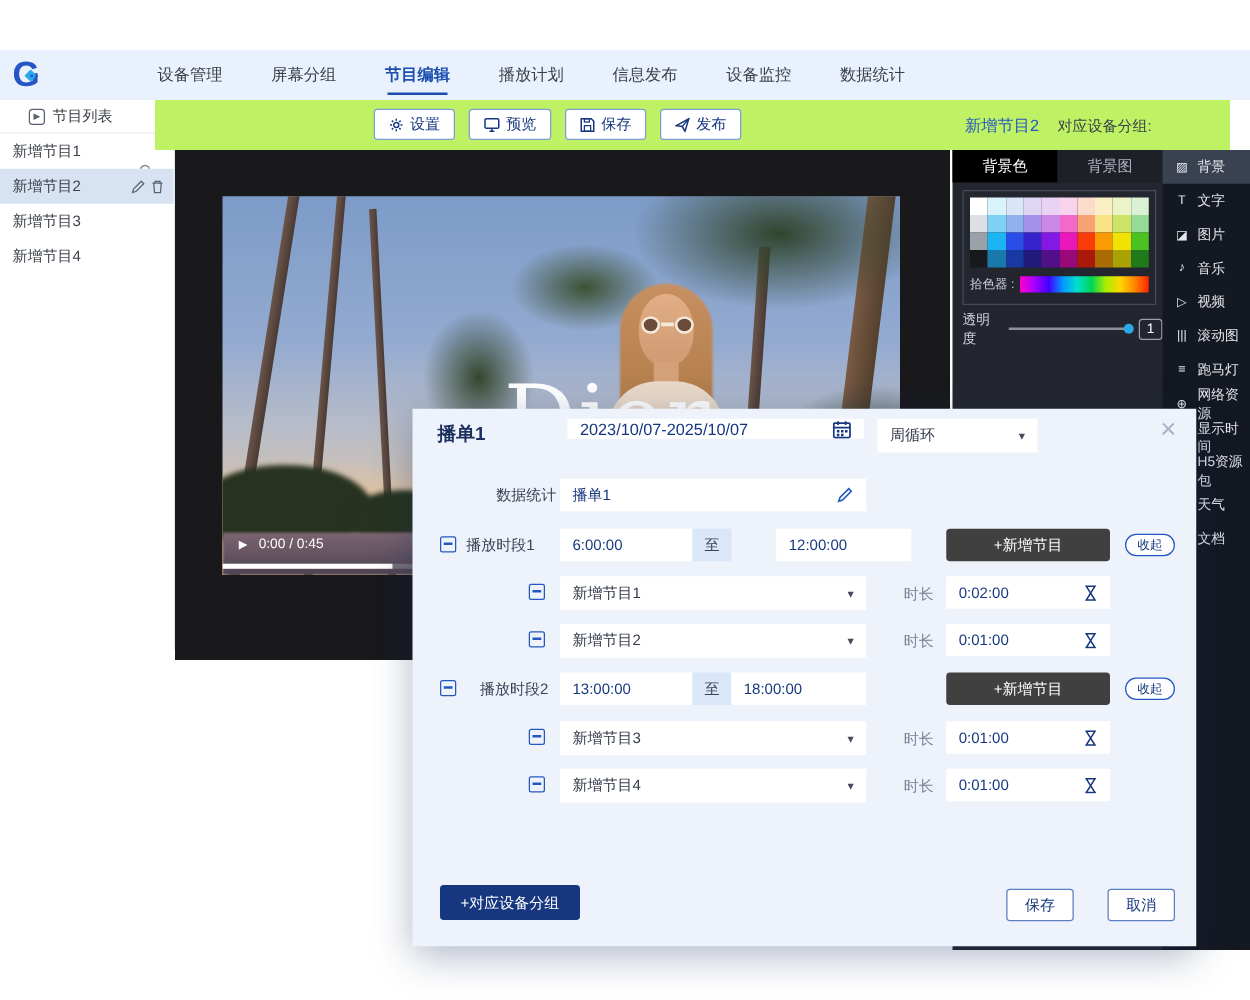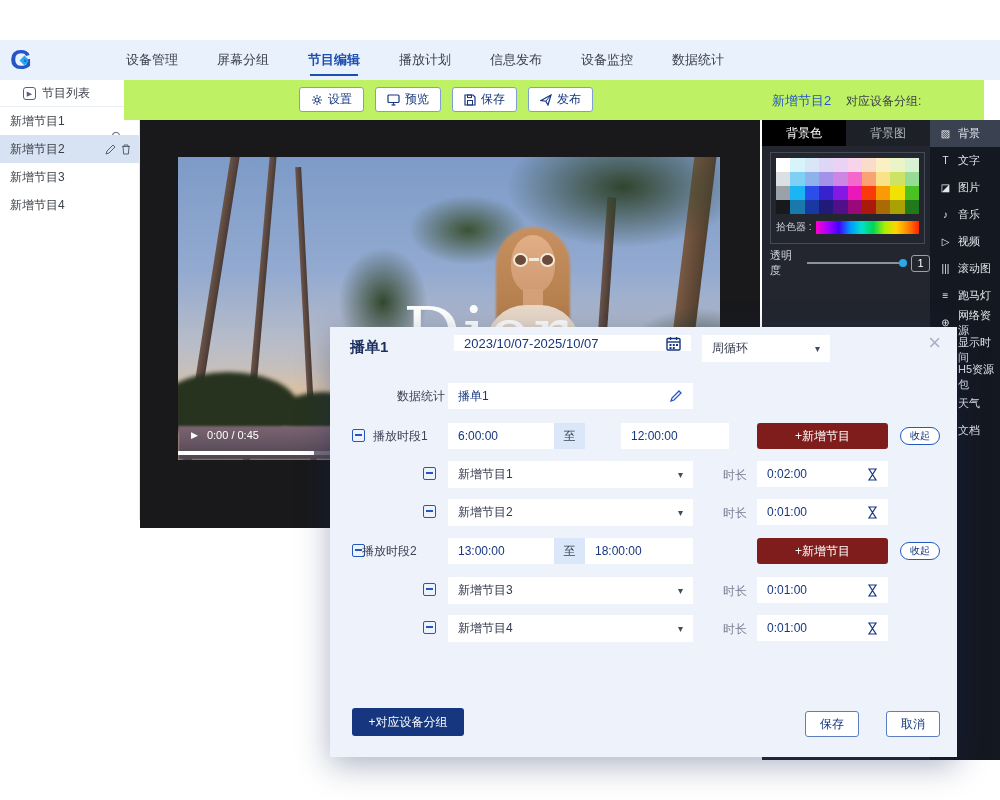--- a/index.html
+++ b/index.html
@@ -101,21 +101,21 @@
   .m-date svg { margin-left:auto; }
   .m-select { position:absolute; top:8px; height:27px; background:#fff; display:flex; align-items:center; padding:0 10px; font-size:12px; color:#33384a; cursor:pointer; }
   .m-cycle { left:372px; width:128px; }
   .caret { margin-left:auto; font-size:10px; color:#444b5c; }
   .m-close { position:absolute; right:16px; top:2px; font-size:22px; color:#a7b2c6; cursor:pointer; line-height:28px; }
   .m-label { position:absolute; font-size:12px; color:#3c4254; }
   .m-input { position:absolute; background:#fff; display:flex; align-items:center; padding:0 10px; font-size:12px; color:#16377f; }
   .minus { position:absolute; width:13px; height:13px; border:1.5px solid #2458c0; border-radius:2px; cursor:pointer; }
   .minus::after { content:""; position:absolute; left:2px; right:2px; top:4px; height:1.5px; background:#2458c0; }
   .to-chip { position:absolute; width:31px; height:26px; background:#d9e7f9; display:flex; align-items:center; justify-content:center; font-size:12px; color:#3c4254; }
-  .add-prog { position:absolute; width:131px; height:26px; background:#7f1d1d; border-radius:3px; color:#fff; font-size:12px; display:flex; align-items:center; justify-content:center; cursor:pointer; }
+  .add-prog { position:absolute; width:131px; height:26px; background:#404040; border-radius:3px; color:#fff; font-size:12px; display:flex; align-items:center; justify-content:center; cursor:pointer; }
   .pill { position:absolute; width:40px; height:18px; border:1px solid #2458c0; border-radius:10px; background:#fff; color:#16377f; font-size:10px; display:flex; align-items:center; justify-content:center; cursor:pointer; }
   .dur-label { color:#7a8194 !important; }
   .m-bottom-btn { position:absolute; left:22px; top:381px; width:112px; height:28px; background:#16377f; border-radius:3px; color:#fff; font-size:12px; display:flex; align-items:center; justify-content:center; cursor:pointer; }
   .m-action { position:absolute; top:384px; width:54px; height:26px; background:#fff; border:1px solid #5b7fc0; border-radius:3px; color:#16377f; font-size:12px; display:flex; align-items:center; justify-content:center; cursor:pointer; }
 </style>
 </head>
 <body>
 
 <div class="page">
 
@@ -412,21 +412,21 @@
       </div>
     <div class="m-label dur-label" style="left:393px;top:178px;">时长</div>
     <div class="m-input" style="left:427px;top:172px;width:131px;height:26px;">
         <span>0:01:00</span>
         <svg style="margin-left:auto;" width="11" height="13" viewBox="0 0 11 13">
           <path d="M2 1 H9 L5.5 6.5 L9 12 H2 L5.5 6.5 Z" fill="none" stroke="#16377f" stroke-width="1.2"></path>
         </svg>
       </div>
 
     <span class="minus" style="left:22px;top:217px;"></span>
-    <div class="m-label" style="left:32px;top:216px;text-align:right;">播放时段2</div>
+    <div class="m-label" style="left:54px;top:216px;text-align:right;">播放时段2</div>
     <div class="m-input" style="left:118px;top:211px;width:106px;height:26px;">
         <span>13:00:00</span>
       </div>
     <div class="to-chip" style="left:224px;top:211px;">至</div>
     <div class="m-input" style="left:255px;top:211px;width:108px;height:26px;">
         <span>18:00:00</span>
       </div>
     <div class="add-prog" style="left:427px;top:211px;">+新增节目</div>
     <div class="pill" style="left:570px;top:215px;">收起</div>
 

